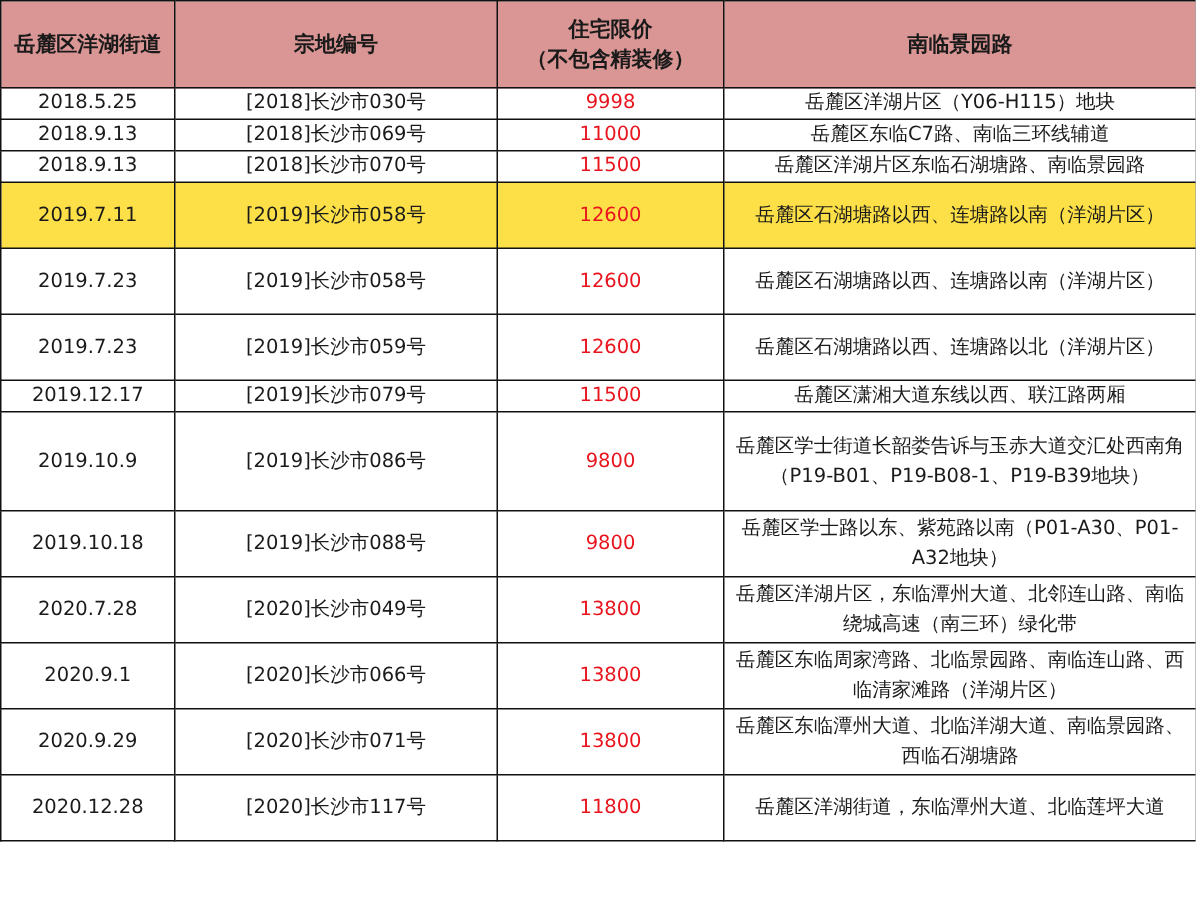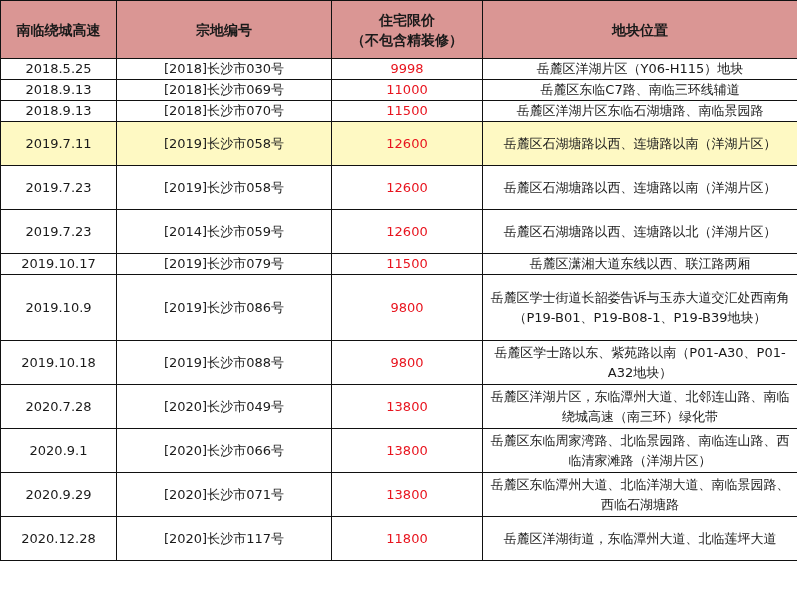--- a/index.html
+++ b/index.html
@@ -20,45 +20,45 @@
     line-height: 20px;
   }
   table.land th {
     background: #da9694;
     font-weight: bold;
     font-size: 14px;
     height: 57px;
     color: #1a1a1a;
   }
   td.price { color: #e8141e; }
-  tr.shaded td { background: #fef9c3; }
+  tr.shaded td { background: #fde047; }
   col.c1 { width: 116px; }
   col.c2 { width: 215px; }
   col.c3 { width: 151px; }
   col.c4 { width: 315px; }
 </style>
 </head>
 <body>
 
 <table class="land">
   <colgroup>
     <col class="c1">
       <col class="c2">
       <col class="c3">
       <col class="c4">
   </colgroup>
   <thead>
     <tr>
-      <th>南临绕城高速</th>
+      <th>岳麓区洋湖街道</th>
       <th>宗地编号</th>
       <th>
         <div>住宅限价</div>
         <div>（不包含精装修）</div>
       </th>
-      <th>地块位置</th>
+      <th>南临景园路</th>
     </tr>
   </thead>
   <tbody id="tbody">
       <tr style="height: 21px;">
         <td>2018.5.25</td>
         <td>[2018]长沙市030号</td>
         <td class="price">9998</td>
         <td>岳麓区洋湖片区（Y06-H115）地块</td>
       </tr>
       <tr style="height: 21px;">
@@ -80,26 +80,26 @@
         <td>岳麓区石湖塘路以西、连塘路以南（洋湖片区）</td>
       </tr>
       <tr style="height: 44px;">
         <td>2019.7.23</td>
         <td>[2019]长沙市058号</td>
         <td class="price">12600</td>
         <td>岳麓区石湖塘路以西、连塘路以南（洋湖片区）</td>
       </tr>
       <tr style="height: 44px;">
         <td>2019.7.23</td>
-        <td>[2014]长沙市059号</td>
+        <td>[2019]长沙市059号</td>
         <td class="price">12600</td>
         <td>岳麓区石湖塘路以西、连塘路以北（洋湖片区）</td>
       </tr>
       <tr style="height: 21px;">
-        <td>2019.10.17</td>
+        <td>2019.12.17</td>
         <td>[2019]长沙市079号</td>
         <td class="price">11500</td>
         <td>岳麓区潇湘大道东线以西、联江路两厢</td>
       </tr>
       <tr style="height: 66px;">
         <td>2019.10.9</td>
         <td>[2019]长沙市086号</td>
         <td class="price">9800</td>
         <td>岳麓区学士街道长韶娄告诉与玉赤大道交汇处西南角（P19-B01、P19-B08-1、P19-B39地块）</td>
       </tr>

